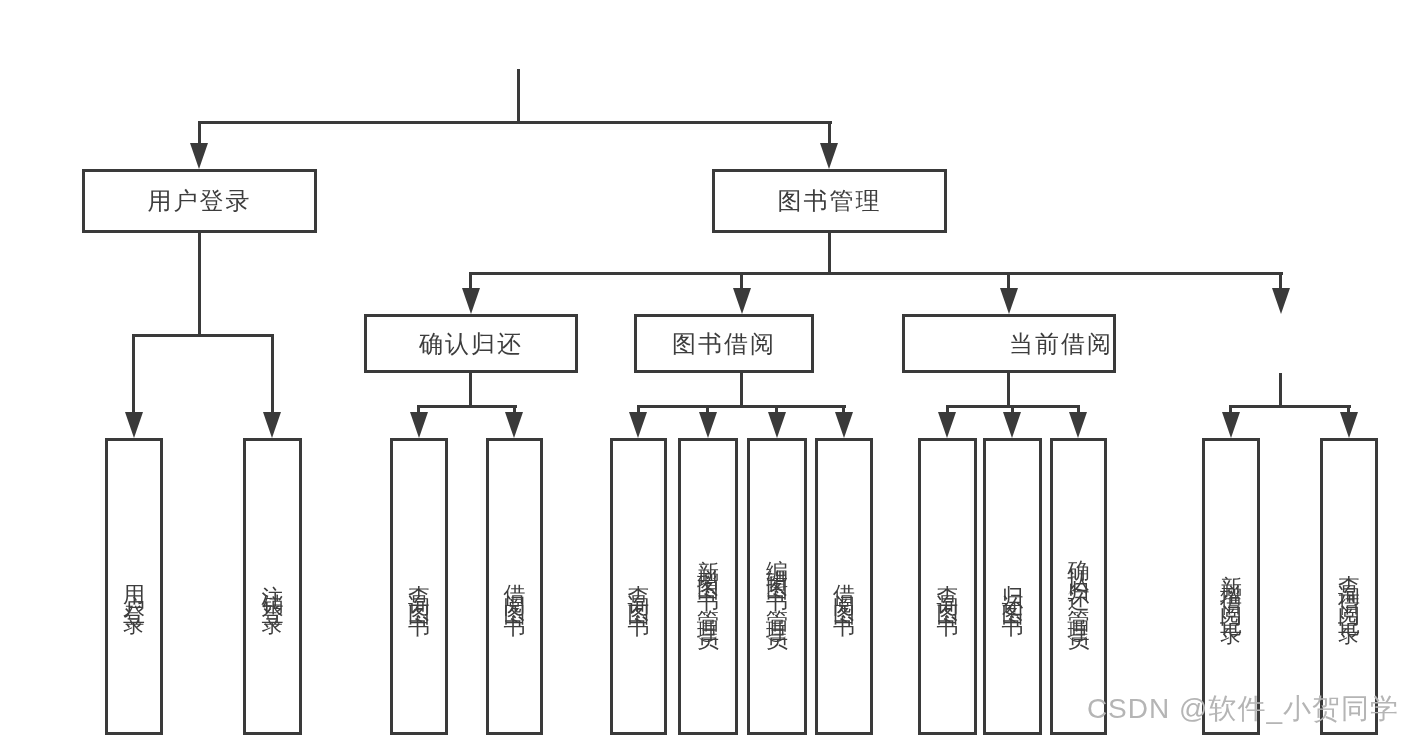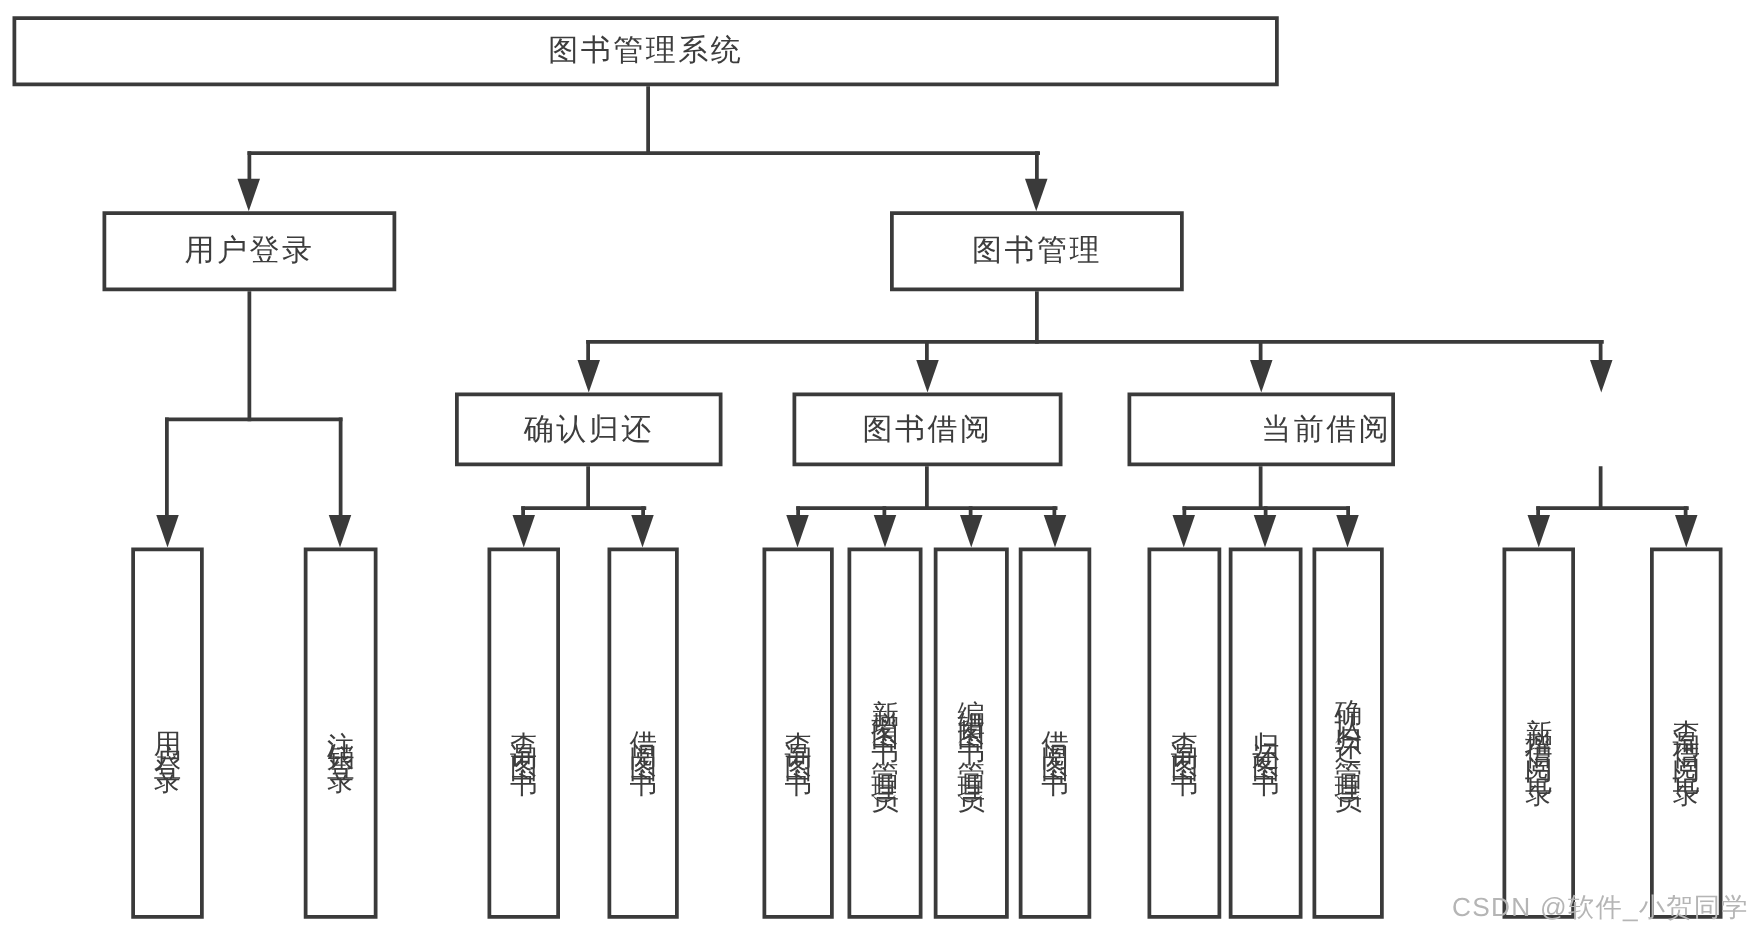--- a/index.html
+++ b/index.html
@@ -31,34 +31,31 @@
   }
   .vline{position:absolute;width:3px;background:var(--line,#3a3a3a);}
   .hline{position:absolute;height:3px;background:var(--line,#3a3a3a);}
   .arrow{
     position:absolute;width:0;height:0;
     border-left:9px solid transparent;
     border-right:9px solid transparent;
     border-top:26px solid var(--line,#3a3a3a);
   }
   .watermark{
-    position:absolute;right:6px;bottom:7px;
-    font-size:21px;letter-spacing:1px;
+    position:absolute;right:6px;bottom:19px;
+    font-size:28px;letter-spacing:1px;
     color:var(--watermark,#b5b5b5);
     z-index:10;white-space:nowrap;
   }
 </style>
 </head>
 <body>
 
 <div id="canvas">
 
-  <div class="node" style="left:10px;top:13px;width:1013px;height:56px;">
-    <span class="hlabel">图书管理系统</span>
-  </div>
 
   <div>
     <div class="vline" style="left:517px;top:69px;height:55px;"></div>
     <div class="hline" style="left:198px;top:121px;width:634px;"></div>
     <div class="vline" style="left:198px;top:121px;height:28px;"></div>
     <div class="arrow" style="left:190px;top:143px;"></div>
     <div class="vline" style="left:828px;top:121px;height:28px;"></div>
     <div class="arrow" style="left:820px;top:143px;"></div>
   </div>
 
@@ -87,21 +84,21 @@
     <div class="arrow" style="left:733px;top:288px;"></div>
     <div class="vline" style="left:1007px;top:272px;height:26px;"></div>
     <div class="arrow" style="left:1000px;top:288px;"></div>
     <div class="vline" style="left:1279px;top:272px;height:26px;"></div>
     <div class="arrow" style="left:1272px;top:288px;"></div>
   </div>
 
   <div class="node" style="left:364px;top:314px;width:214px;height:59px;">
     <span class="hlabel">确认归还</span>
   </div>
-  <div class="node" style="left:634px;top:314px;width:216px;height:59px;">
+  <div class="node" style="left:634px;top:314px;width:180px;height:59px;">
     <span class="hlabel">图书借阅</span>
   </div>
   <div class="node" style="left:902px;top:314px;width:214px;height:59px;justify-content:flex-end;">
     <span class="hlabel">当前借阅</span>
   </div>
 
   <div>
     <div class="vline" style="left:469px;top:373px;height:35px;"></div>
     <div class="hline" style="left:417px;top:405px;width:100px;"></div>
     <div class="vline" style="left:417px;top:405px;height:15px;"></div>

